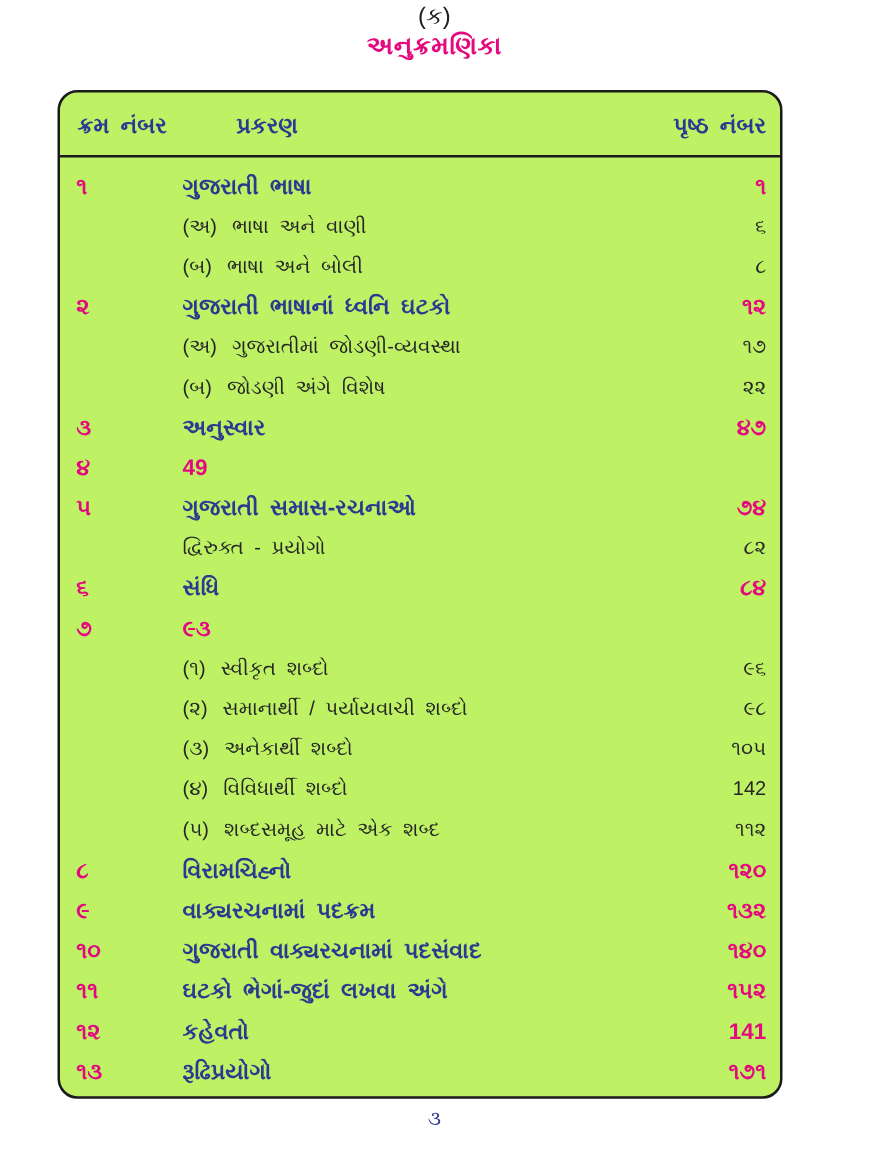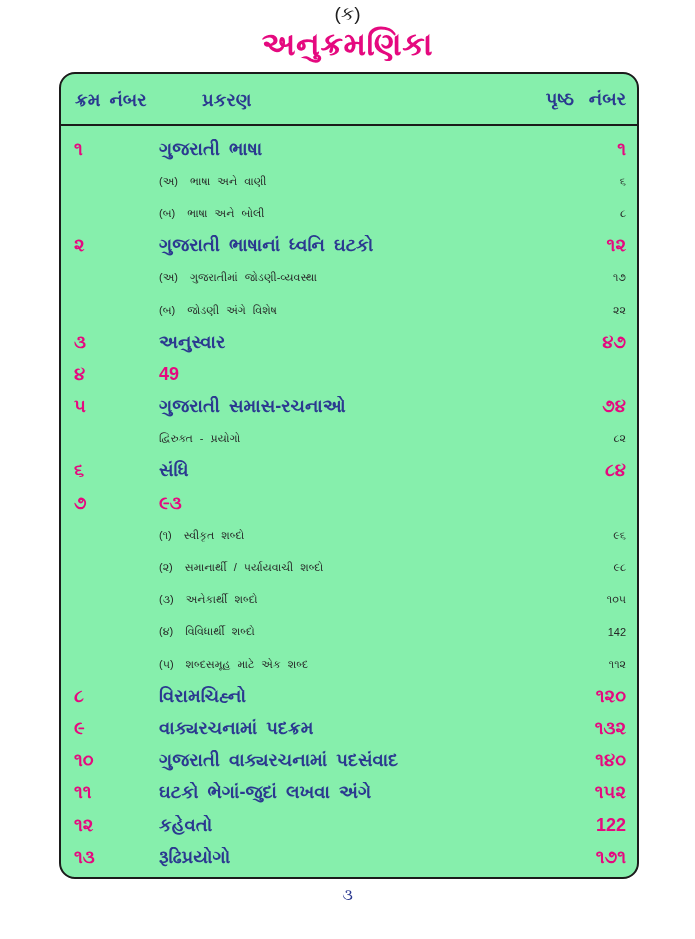--- a/index.html
+++ b/index.html
@@ -10,43 +10,43 @@
     font-family: "Liberation Sans", sans-serif;
     color: #262626;
     overflow: hidden;
   }
   .section-label {
     position: absolute; top: 3px; left: 0; width: 100%;
     text-align: center; font-size: 19px; color: #1f1f1f;
   }
   .page-title {
     position: absolute; top: 26px; left: 0; width: 100%;
-    text-align: center; font-size: 32px; font-weight: bold;
+    text-align: center; font-size: 20px; font-weight: bold;
     color: var(--pink); letter-spacing: 0.5px;
   }
   .toc-box {
-    position: absolute; left: 59px; top: 72px;
+    position: absolute; left: 46px; top: 72px;
     width: 580px; height: 807px;
     border: 2.5px solid var(--line); border-radius: 16px;
-    background: #86efac; overflow: hidden;
+    background: #bef264; overflow: hidden;
   }
   .toc-header {
     display: flex; align-items: center;
     height: 52px; padding: 2px 11px 0 14px;
     border-bottom: 2.5px solid var(--line);
     color: var(--blue); font-weight: bold; font-size: 18px;
     word-spacing: 4px;
   }
   .toc-header .h-serial { width: 127px; flex: none; }
   .toc-header .h-chapter { flex: 1; }
-  .toc-header .h-page { text-align: left; flex: none; font-family: Liberation Mono, monospace; }
+  .toc-header .h-page { text-align: left; flex: none; }
   .toc-body { padding: 7px 11px 0 13px; }
   .row {
     display: flex; align-items: center;
-    height: 32.2px; font-size: 11px; word-spacing: 4px;
+    height: 32.2px; font-size: 16px; word-spacing: 4px;
     color: var(--body);
   }
   .row .num { width: 85px; flex: none; }
   .row .titlewrap { flex: 1; white-space: nowrap; overflow: hidden; }
   .row .page { flex: none; text-align: right; }
   .row.main { font-weight: bold; font-size: 18px; }
   .row.main .num, .row.main .page { color: var(--pink); }
   .row.main .titlewrap { color: var(--blue); }
   .prefix:not(:empty) { margin-right: 12px; }
   .footer-page {
@@ -188,21 +188,21 @@
 
   <div class="row main">
     <span class="num">૧૧</span>
     <span class="titlewrap"><span class="prefix"></span><span class="title">ઘટકો ભેગાં-જુદાં લખવા અંગે</span></span>
     <span class="page">૧૫૨</span>
   </div>
 
   <div class="row main">
     <span class="num">૧૨</span>
     <span class="titlewrap"><span class="prefix"></span><span class="title">કહેવતો</span></span>
-    <span class="page">122</span>
+    <span class="page">141</span>
   </div>
 
   <div class="row main">
     <span class="num">૧૩</span>
     <span class="titlewrap"><span class="prefix"></span><span class="title">રૂઢિપ્રયોગો</span></span>
     <span class="page">૧૭૧</span>
   </div>
 </div>
 </div>
 

